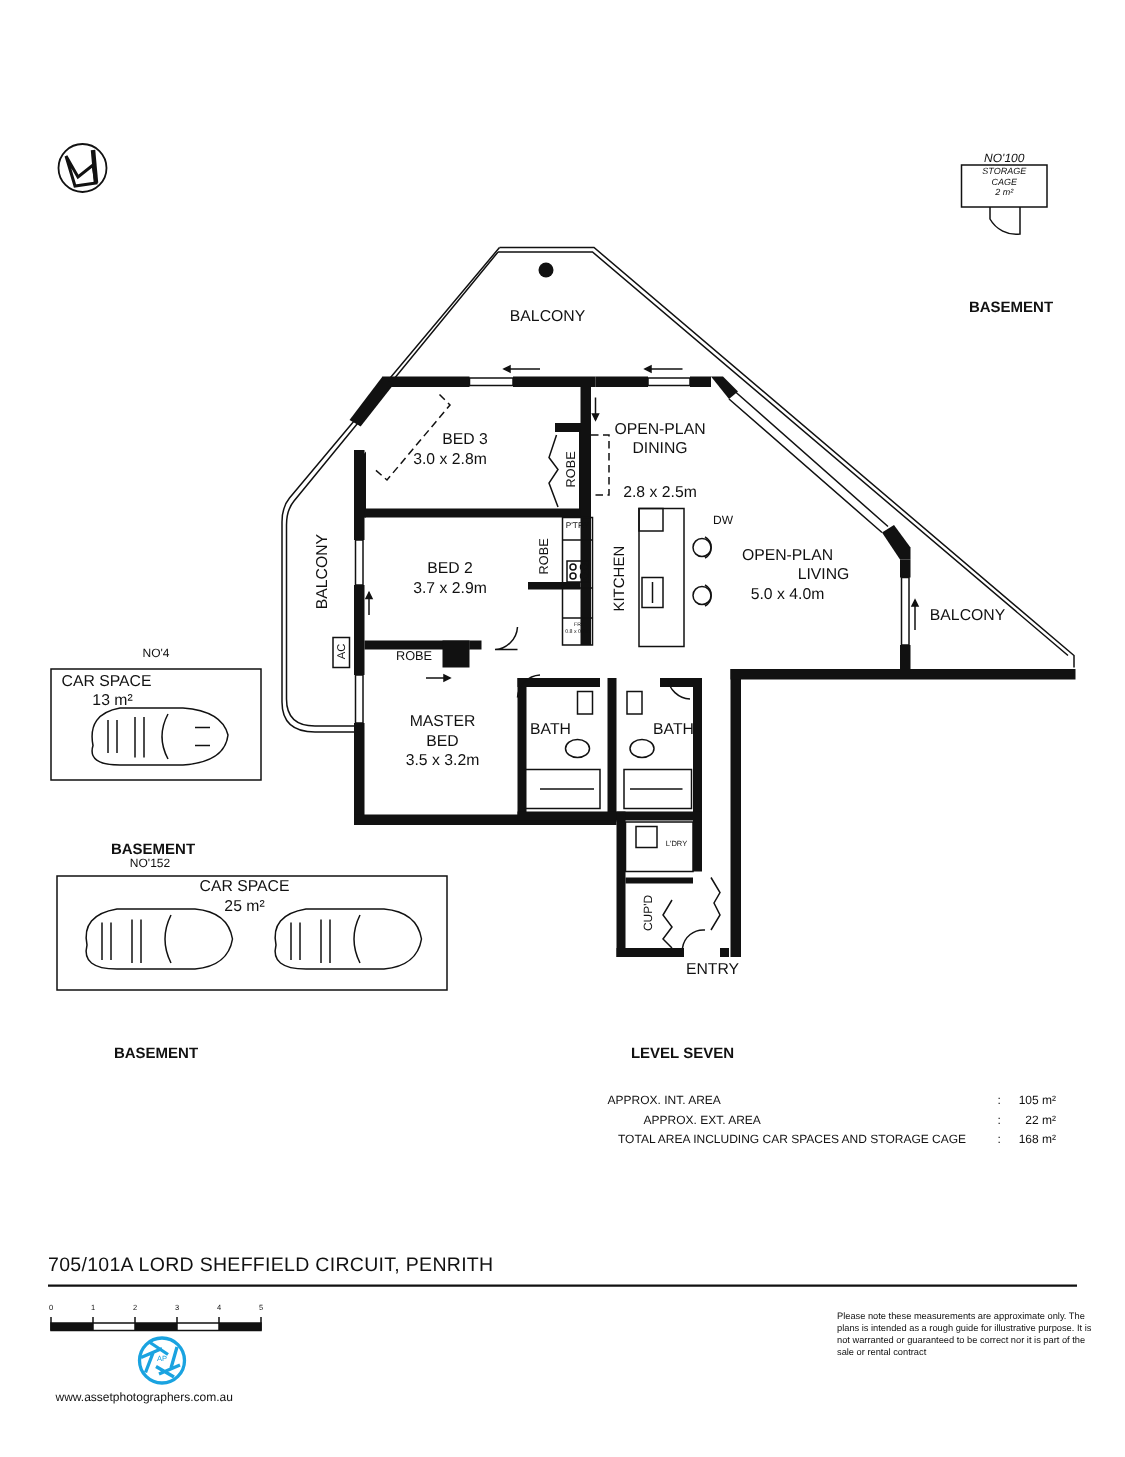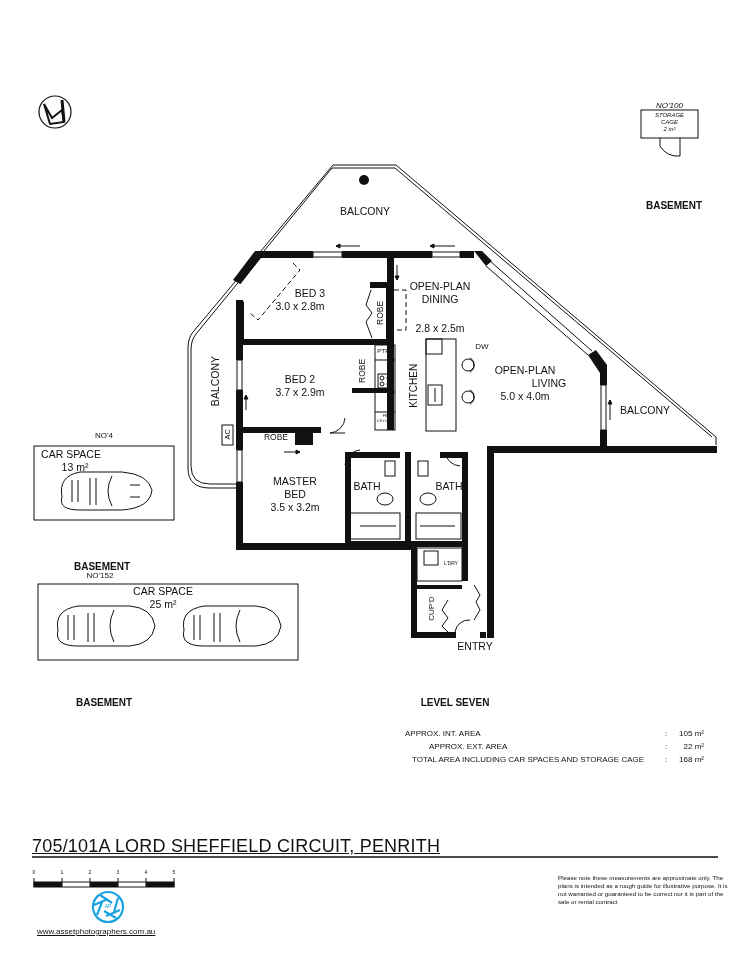--- a/index.html
+++ b/index.html
@@ -6,21 +6,21 @@
   body { width:750px; height:971px; position:relative; overflow:hidden; font-family:"Liberation Sans", sans-serif; color:#111; }
   .abs { position:absolute; }
   svg.plan { position:absolute; left:0; top:0; }
   .lbl { position:absolute; font-family:"Liberation Sans", sans-serif; text-align:center; line-height:1.15; white-space:nowrap; }
   .room { font-size:10.5px; }
   .small { font-size:6px;font-style:italic; }
   .tiny { font-size:3.5px; }
   .bold-title { font-weight:bold; font-size:10px;margin-top:31px; }
   .vert { transform:rotate(-90deg); transform-origin:center center; }
   .areas { font-size:8px; }
-  .title-line { font-size:18px; letter-spacing:0.2px;text-decoration:underline; }
+  .title-line { font-size:13px; letter-spacing:0.2px; }
   .disclaimer { font-size:6.2px; line-height:1.3; white-space:normal; text-align:left; width:170px; }
 </style>
 </head>
 <body>
 
 <svg class="plan" width="750" height="971" viewBox="0 0 750 971">
 
   <g>
     <circle cx="55" cy="112" r="16" fill="none" stroke="#111" stroke-width="1.2"></circle>
     <path d="M44 104 L52 118 L62 110 L64 122 L50 124 Z" fill="none" stroke="#111" stroke-width="2"></path>
@@ -298,15 +298,15 @@
 <div class="lbl title-line" style="left:32px;top:836px;text-align:left;">705/101A LORD SHEFFIELD CIRCUIT, PENRITH</div>
 
 <div class="lbl" style="left:31px;top:870px;width:6px;font-size:5px;">0</div>
 <div class="lbl" style="left:59px;top:870px;width:6px;font-size:5px;">1</div>
 <div class="lbl" style="left:87px;top:870px;width:6px;font-size:5px;">2</div>
 <div class="lbl" style="left:115px;top:870px;width:6px;font-size:5px;">3</div>
 <div class="lbl" style="left:143px;top:870px;width:6px;font-size:5px;">4</div>
 <div class="lbl" style="left:171px;top:870px;width:6px;font-size:5px;">5</div>
 
 <div class="lbl" style="left:101px;top:904px;width:14px;font-size:5px;color:#1aa3e0;">AP</div>
-<div class="lbl" style="left:37px;top:927px;font-size:8px;text-align:left;text-decoration:underline;">www.assetphotographers.com.au</div>
+<div class="lbl" style="left:37px;top:927px;font-size:8px;text-align:left;">www.assetphotographers.com.au</div>
 
 <div class="lbl disclaimer" style="left:558px;top:874px;">Please note these measurements are approximate only. The plans is intended as a rough guide for illustrative purpose. It is not warranted or guaranteed to be correct nor it is part of the sale or rental contract</div>
 
 </body></html>

